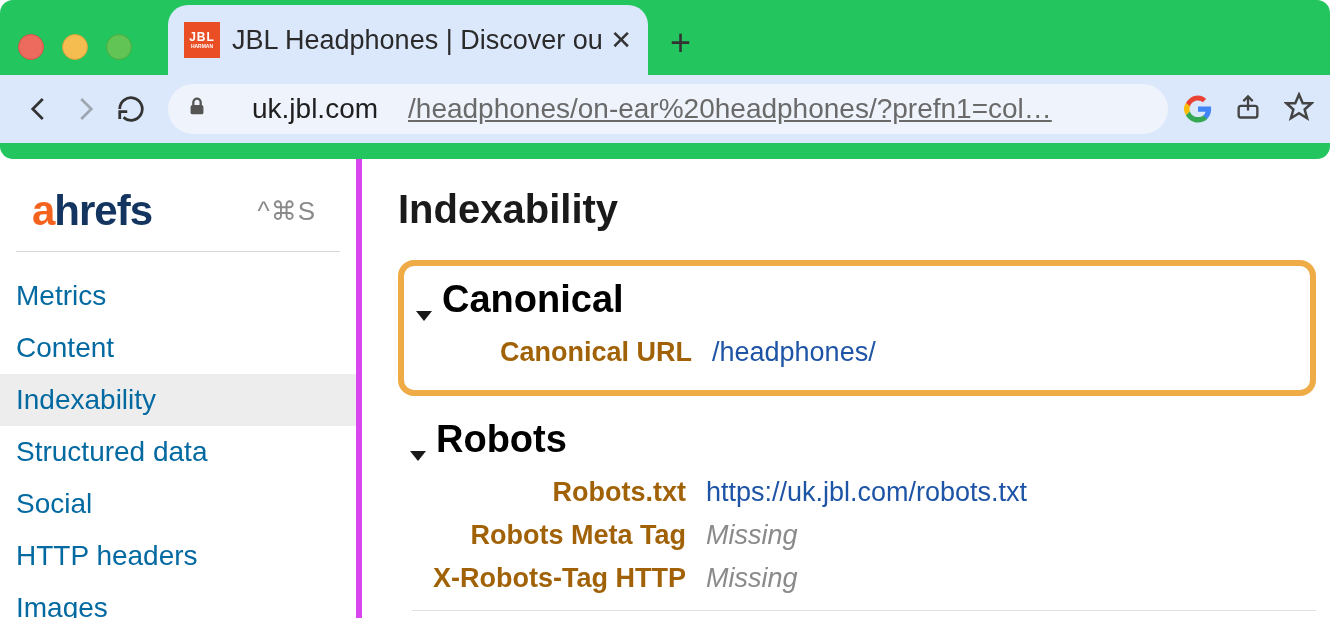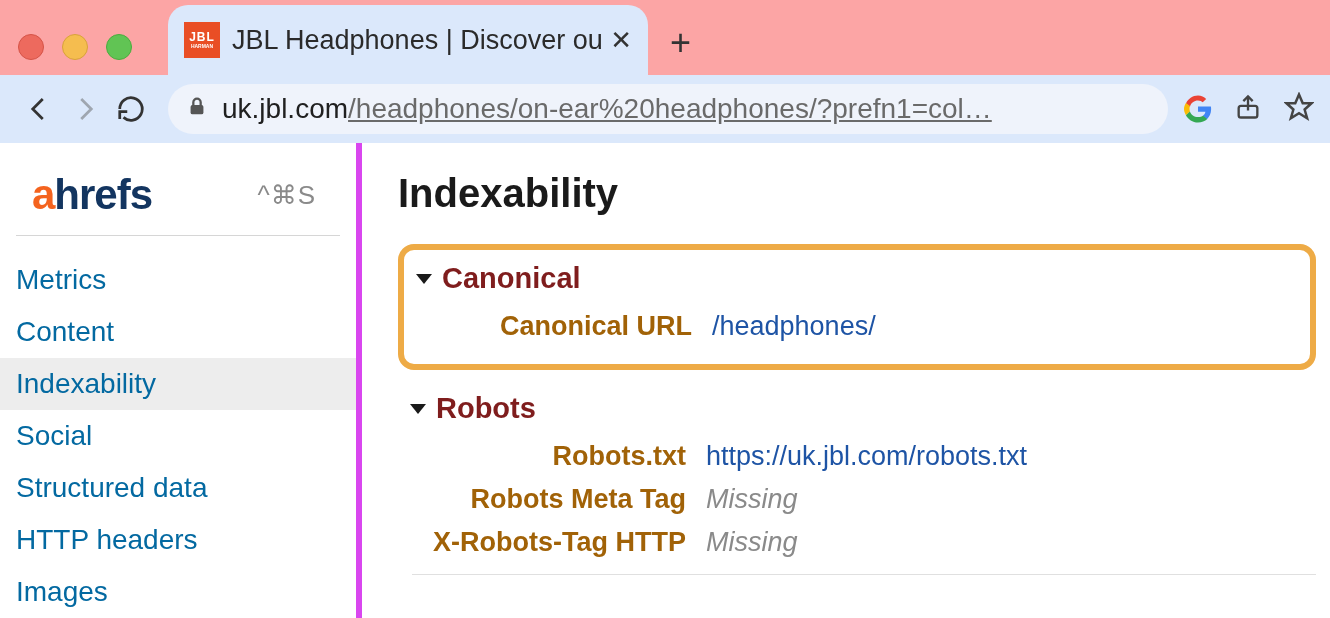--- a/index.html
+++ b/index.html
@@ -5,24 +5,25 @@
   html, body {
     margin: 0;
     padding: 0;
     width: 1330px;
     height: 618px;
     font-family: -apple-system, BlinkMacSystemFont, "Segoe UI", Helvetica, Arial, sans-serif;
     background: #fff;
     overflow: hidden;
   }
   .chrome {
-    background: #fca5a5;
-    height: 143px;
+    background: #22c55e;
+    height: 159px;
     position: relative;
     box-sizing: border-box;
+    border-radius: 13px;
   }
   .traffic {
     position: absolute;
     top: 34px;
     left: 18px;
     display: flex;
     gap: 18px;
   }
   .traffic-dot {
     width: 24px; height: 24px; border-radius: 50%;
@@ -105,20 +106,21 @@
     background: #eff3fb;
     border-radius: 25px;
     margin-left: 14px;
     display: flex;
     align-items: center;
     padding: 0 18px;
     font-size: 28px;
     color: #202020;
     overflow: hidden;
     white-space: nowrap;
+    gap: 30px;
   }
   .lock-icon { color: #555; flex-shrink: 0; margin-right: 14px; }
   .url-path { color: #6a6a6a; text-decoration: underline; }
   .toolbar-right {
     display: flex;
     align-items: center;
     gap: 22px;
     margin-left: 16px;
   }
   .g-icon {
@@ -177,25 +179,25 @@
   }
   .highlight-box {
     border: 6px solid #eeab46;
     border-radius: 16px;
     padding: 12px 12px 16px 12px;
     margin-right: 14px;
     margin-bottom: 22px;
   }
   .section-header {
     display: flex;
-    align-items: center;
+    align-items: flex-end;
     gap: 10px;
-    font-size: 29px;
+    font-size: 38px;
     font-weight: 700;
-    color: #7f1d1d;
+    color: #000000;
     margin-bottom: 10px;
   }
   .caret {
     width: 0; height: 0;
     border-left: 8px solid transparent;
     border-right: 8px solid transparent;
     border-top: 10px solid #1a1a1a;
   }
   .row {
     display: flex;
@@ -303,22 +305,22 @@
 
 <div class="content">
   <div class="sidebar">
     <div class="brand-row">
       <div class="brand"><span class="a">a</span><span>hrefs</span></div>
       <div class="shortcut">^⌘S</div>
     </div>
     <div class="side-item">Metrics</div>
     <div class="side-item">Content</div>
     <div class="side-item active">Indexability</div>
+    <div class="side-item">Structured data</div>
     <div class="side-item">Social</div>
-    <div class="side-item">Structured data</div>
     <div class="side-item">HTTP headers</div>
     <div class="side-item">Images</div>
   </div>
 
   <div class="main">
     <h1 class="page-title">Indexability</h1>
 
     <div class="highlight-box">
       <div class="section-header">
         <span class="caret"></span>

